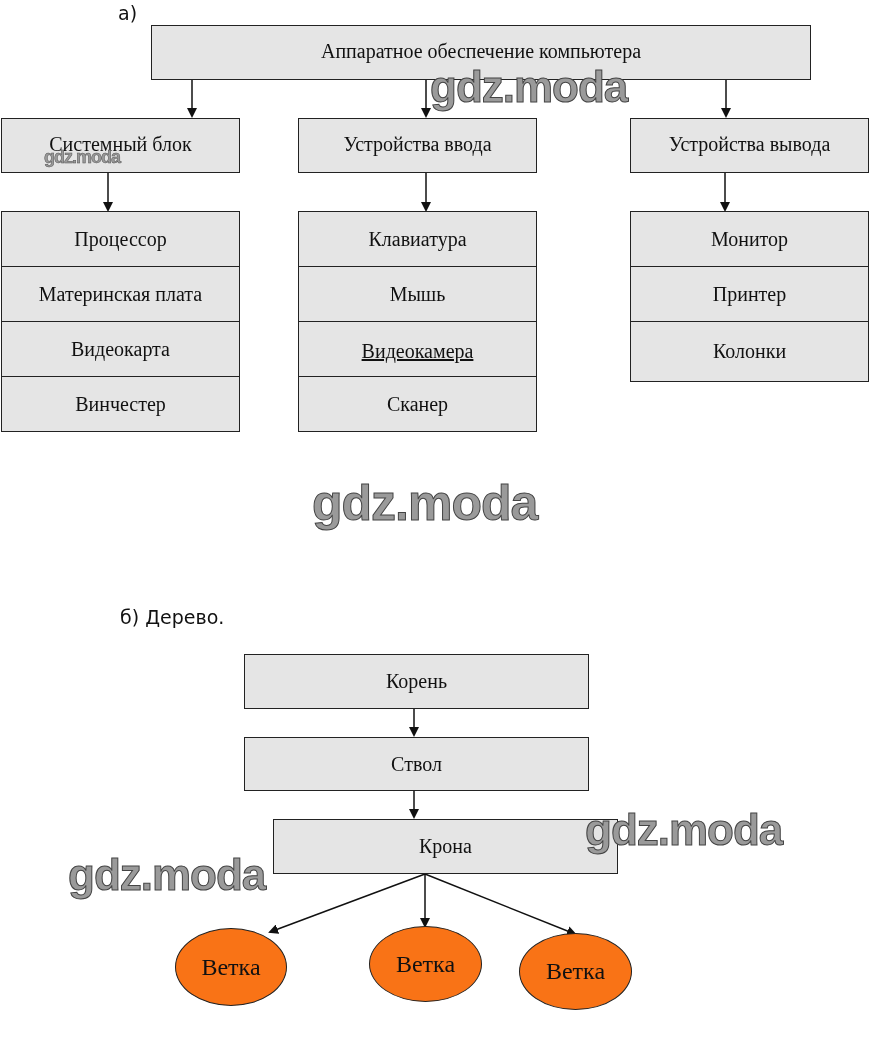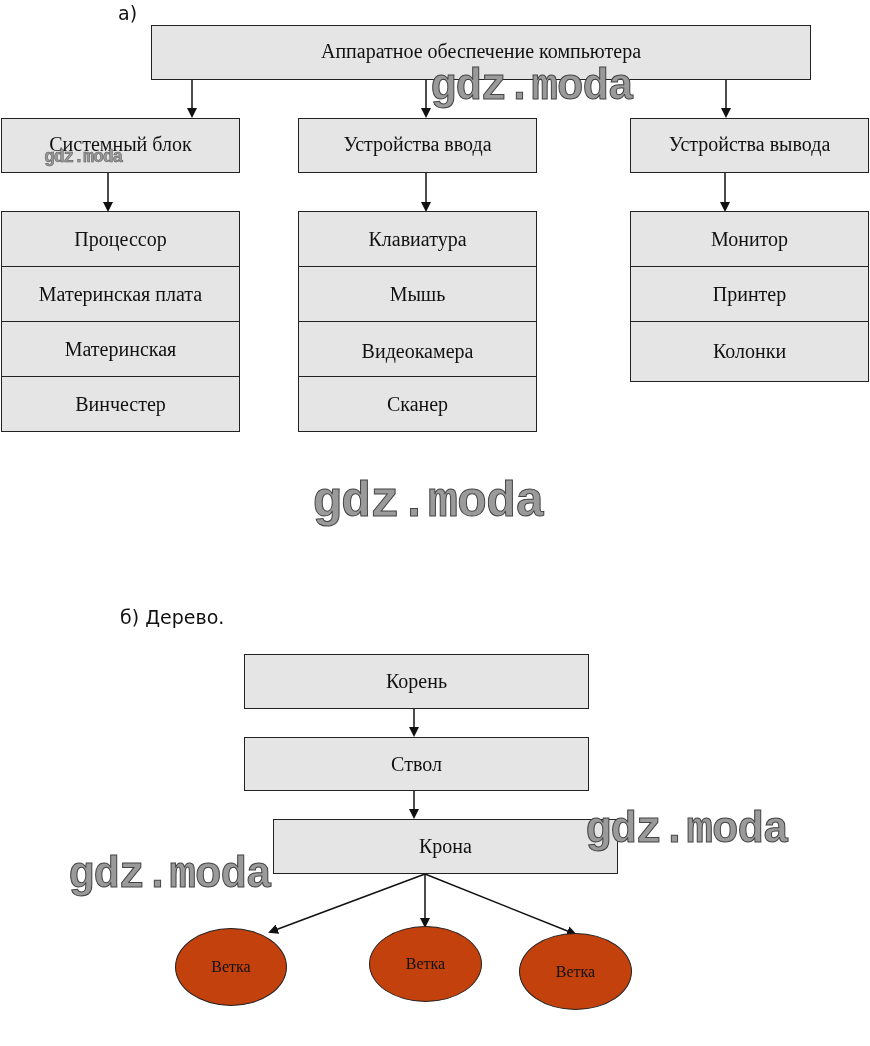--- a/index.html
+++ b/index.html
@@ -1,21 +1,21 @@
 <!DOCTYPE html>
 <html><head>
 <meta charset="utf-8">
 <style>
   html, body { margin:0; padding:0; background:#fff; }
   body { width:870px; height:1046px; position:relative; overflow:hidden; font-family:"Liberation Serif", serif; color:#111; }
   .box { position:absolute; box-sizing:border-box; border:1.5px solid #222; border-radius:0; background:#e5e5e5; display:flex; align-items:flex-start; justify-content:center; font-size:20px; padding-top:14px; }
   .box.mid { align-items:center; padding-top:0; }
   .label { position:absolute; font-family:"DejaVu Sans", sans-serif; font-size:19px; color:#111; }
-  .wm { position:absolute; font-family:Liberation Mono, monospace; font-weight:bold; color:#9a9a9a; -webkit-text-stroke:1px #444; letter-spacing:-1px; pointer-events:none; }
-  .ell { position:absolute; box-sizing:border-box; border:1.5px solid #222; border-radius:50%; display:flex; align-items:center; justify-content:center; font-size:16px; background:#c2410c;text-align:right; }
+  .wm { position:absolute; font-family:Liberation Sans, sans-serif; font-weight:bold; color:#9a9a9a; -webkit-text-stroke:1px #444; letter-spacing:-1px; pointer-events:none; }
+  .ell { position:absolute; box-sizing:border-box; border:1.5px solid #222; border-radius:50%; display:flex; align-items:center; justify-content:center; font-size:24px; background:#f97316;text-align:right; }
   svg.lines { position:absolute; left:0; top:0; width:870px; height:1046px; }
 </style>
 </head>
 <body>
 
 <svg class="lines">
   <defs>
     <marker id="arr" markerWidth="10" markerHeight="10" refX="8" refY="5" orient="auto" markerUnits="userSpaceOnUse">
       <path d="M0,0 L10,5 L0,10 z" fill="#111"></path>
     </marker>
@@ -37,26 +37,26 @@
 
 <div class="label" style="left:118px;top:2px;">а)</div>
 <div class="box" style="left:151px;top:25px;width:660px;height:55px;">Аппаратное обеспечение компьютера</div>
 
 <div class="box" style="left:1px;top:118px;width:239px;height:55px;">Системный блок</div>
 <div class="box" style="left:298px;top:118px;width:239px;height:55px;text-align:right;">Устройства ввода</div>
 <div class="box" style="left:630px;top:118px;width:239px;height:55px;">Устройства вывода</div>
 
 <div class="box mid" style="left:1px;top:211px;width:239px;height:56px;">Процессор</div>
 <div class="box mid" style="left:1px;top:266px;width:239px;height:56px;">Материнская плата</div>
-<div class="box mid" style="left:1px;top:321px;width:239px;height:56px;">Материнская</div>
+<div class="box mid" style="left:1px;top:321px;width:239px;height:56px;">Видеокарта</div>
 <div class="box mid" style="left:1px;top:376px;width:239px;height:56px;">Винчестер</div>
 
 <div class="box mid" style="left:298px;top:211px;width:239px;height:56px;">Клавиатура</div>
 <div class="box mid" style="left:298px;top:266px;width:239px;height:56px;">Мышь</div>
-<div class="box mid" style="left:298px;top:321px;width:239px;height:60px;">Видеокамера</div>
+<div class="box mid" style="left:298px;top:321px;width:239px;height:60px;text-decoration:underline;">Видеокамера</div>
 <div class="box mid" style="left:298px;top:376px;width:239px;height:56px;">Сканер</div>
 
 <div class="box mid" style="left:630px;top:211px;width:239px;height:56px;text-align:right;">Монитор</div>
 <div class="box mid" style="left:630px;top:266px;width:239px;height:56px;">Принтер</div>
 <div class="box mid" style="left:630px;top:321px;width:239px;height:61px;">Колонки</div>
 
 <div class="label" style="left:120px;top:606px;">б) Дерево.</div>
 <div class="box mid" style="left:244px;top:654px;width:345px;height:55px;">Корень</div>
 <div class="box mid" style="left:244px;top:737px;width:345px;height:54px;">Ствол</div>
 <div class="box mid" style="left:244px;top:819px;width:345px;height:55px;margin-left:29px;">Крона</div>

